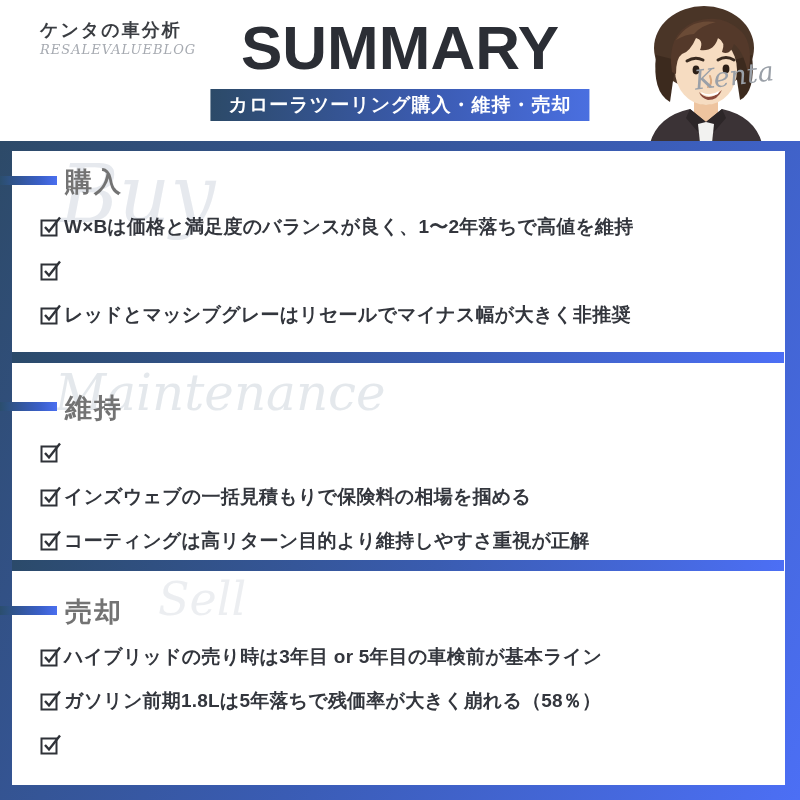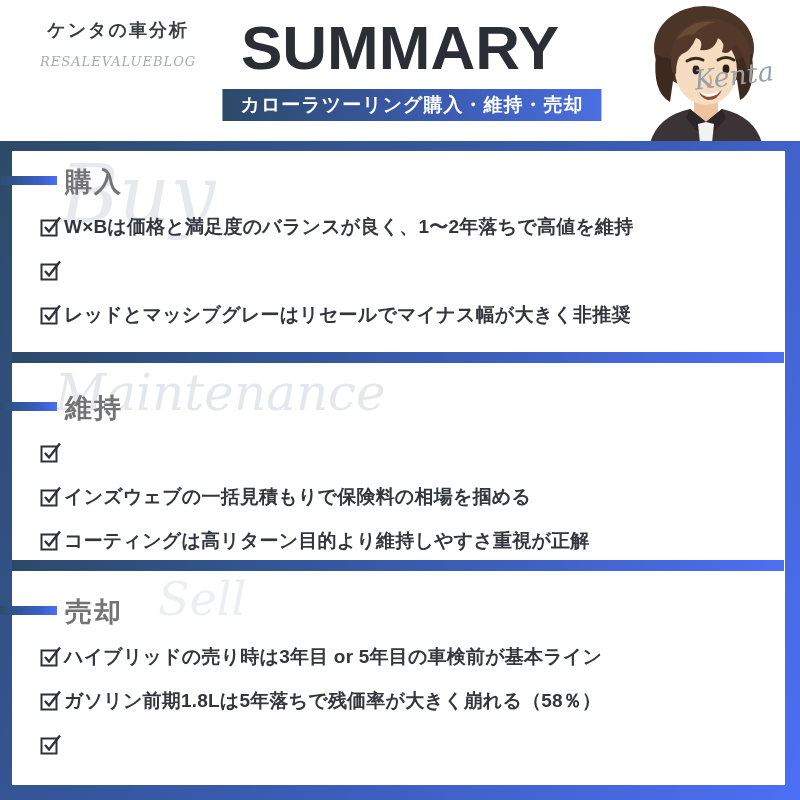--- a/index.html
+++ b/index.html
@@ -1,31 +1,31 @@
 <!DOCTYPE html>
 <html><head>
 <meta charset="utf-8">
 <style>
   html,body{margin:0;padding:0;background:#ffffff;}
   .page{position:relative;width:800px;height:800px;overflow:hidden;background:#ffffff;
-        font-family:"Liberation Sans","DejaVu Sans",sans-serif;text-align:center;}
+        font-family:"Liberation Sans","DejaVu Sans",sans-serif;}
 
   
   .logo{position:absolute;left:40px;top:18px;}
   .logo-title{font-family:"Liberation Serif","DejaVu Serif",serif;font-weight:700;
               font-size:18px;color:#3a3d42;letter-spacing:2px;}
   .logo-sub{font-family:"DejaVu Serif",serif;font-style:italic;font-size:13px;
-            color:#a6aab1;letter-spacing:1px;margin-top:12px;}
+            color:#a6aab1;letter-spacing:1px;margin-top:0;}
   .main-title{position:absolute;left:50%;top:12px;transform:translateX(-50%);
               font-size:62px;font-weight:800;color:#2b2e35;letter-spacing:0px;
               white-space:nowrap;}
   .badge{position:absolute;left:50%;top:89px;transform:translateX(-50%);
          background:linear-gradient(90deg,#2c4a68 0%,#3c5cb4 60%,#4a6fe0 100%);
          color:#ffffff;font-size:19px;font-weight:700;letter-spacing:1px;
-         padding:3px 18px;white-space:nowrap;margin-left:12px;}
+         padding:3px 18px;white-space:nowrap;}
   .avatar{position:absolute;right:2px;top:0;width:192px;height:143px;}
   .signature{position:absolute;left:694px;top:60px;transform:rotate(-7deg);
              font-family:"DejaVu Serif",serif;font-style:italic;font-size:27px;
              color:#9aa0a8;}
 
   
   .card{position:absolute;left:0;top:141px;width:800px;height:659px;
         background:linear-gradient(118deg,#2d4a68 0%,#3a5cb4 55%,#4c6ff5 100%);}
   .card-inner{position:absolute;left:12px;top:10px;right:15px;bottom:15px;
               background:#ffffff;}

